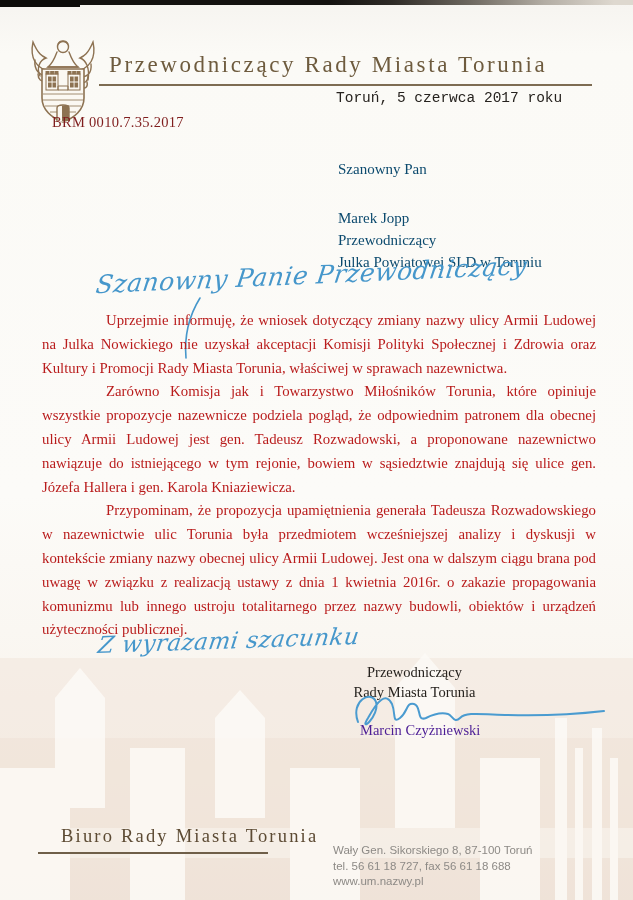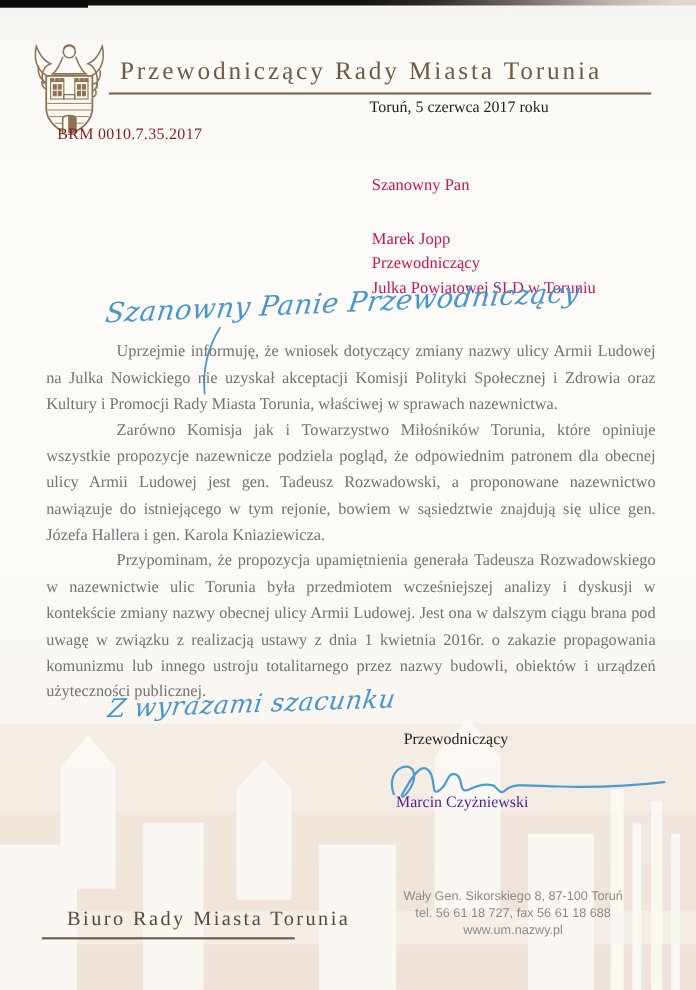--- a/index.html
+++ b/index.html
@@ -15,57 +15,57 @@
     left:0;top:0;width:633px;height:5px;
     background:linear-gradient(90deg,#141210 0%,#141210 52%,#2f2b27 62%,#6c665e 74%,#b3ada4 86%,#ded8cf 97%);
   }
   .scan-top-left{left:0;top:0;width:80px;height:7px;background:#0e0c0a;}
   
   .header-title{
     left:98px;top:52px;width:500px;
     font-size:23px;letter-spacing:2.6px;color:#6e5b3e;white-space:nowrap;margin-left:11px;
   }
   .header-rule{left:99px;top:84px;width:493px;height:2px;background:#7d6c52;}
-  .date-line{left:336px;top:90px;font-size:14.5px;color:#26221e;}
+  .date-line{left:336px;top:90px;font-size:14.5px;color:#26221e;font-family:Liberation Mono, monospace;}
   .reference{left:52px;top:114px;font-size:14.5px;color:#7f1d1d;letter-spacing:.3px;}
   
   .crest{left:26px;top:34px;width:74px;height:92px;}
   
-  .recipient{left:338px;top:158px;font-size:15px;line-height:22px;color:#be185d;}
+  .recipient{left:338px;top:158px;font-size:15px;line-height:22px;color:#0c4a6e;}
   .recipient .salutation{margin-bottom:27px;}
   
   .hand{color:#4697cb;font-style:italic;font-family:"DejaVu Serif",serif;}
   .hand-greeting{
     left:98px;top:270px;width:420px;font-size:25px;letter-spacing:.5px;
     transform:rotate(-2.5deg) skewX(-10deg);transform-origin:left top;white-space:nowrap;
   }
   .hand-closing{
     left:100px;top:632px;width:300px;font-size:23px;letter-spacing:.5px;
     transform:rotate(-2deg) skewX(-10deg);transform-origin:left top;white-space:nowrap;
   }
   .greeting-tail{left:176px;top:296px;}
   
   .letter-body{
     left:42px;top:309px;width:554px;
-    font-size:14.8px;line-height:23.8px;text-align:justify;color:#737373;
+    font-size:14.8px;line-height:23.8px;text-align:justify;color:#b91c1c;
   }
   .letter-body p{margin:0;text-indent:64px;}
   
   .sig-block{left:352px;top:662px;width:125px;text-align:center;font-size:14.5px;line-height:20px;color:#26221e;}
   .sig-scribble{left:348px;top:688px;}
   .sig-name{left:360px;top:722px;font-size:14.5px;color:#4c1d95;white-space:nowrap;}
   
   .skyline{left:0;top:628px;}
   
   .footer-office{
     left:38px;top:826px;font-size:18.5px;letter-spacing:2.2px;color:#5c4a33;white-space:nowrap;margin-left:23px;
   }
   .footer-rule{left:38px;top:852px;width:230px;height:2px;background:#6f5f49;}
   .footer-contact{
-    left:333px;top:808px;width:267px;text-align:center;
+    left:333px;top:843px;width:267px;text-align:left;
     font-family:"Liberation Sans",sans-serif;font-size:11.5px;line-height:15.5px;color:#8d8a86;
   }
 </style>
 </head>
 <body>
 
 <div class="abs scan-top"></div>
 <div class="abs scan-top-left"></div>
 
 <svg class="abs skyline" width="633" height="272" viewBox="0 0 633 272">
@@ -158,20 +158,21 @@
 <div class="abs letter-body">
   <p>Uprzejmie informuję, że wniosek dotyczący zmiany nazwy ulicy Armii Ludowej na Julka Nowickiego nie uzyskał akceptacji Komisji Polityki Społecznej i Zdrowia oraz Kultury i Promocji Rady Miasta Torunia, właściwej w sprawach nazewnictwa.</p>
   <p>Zarówno Komisja jak i Towarzystwo Miłośników Torunia, które opiniuje wszystkie propozycje nazewnicze podziela pogląd, że odpowiednim patronem dla obecnej ulicy Armii Ludowej jest gen. Tadeusz Rozwadowski, a proponowane nazewnictwo nawiązuje do istniejącego w tym rejonie, bowiem w sąsiedztwie znajdują się ulice gen. Józefa Hallera i gen. Karola Kniaziewicza.</p>
   <p>Przypominam, że propozycja upamiętnienia generała Tadeusza Rozwadowskiego w nazewnictwie ulic Torunia była przedmiotem wcześniejszej analizy i dyskusji w kontekście zmiany nazwy obecnej ulicy Armii Ludowej. Jest ona w dalszym ciągu brana pod uwagę w związku z realizacją ustawy z dnia 1 kwietnia 2016r. o zakazie propagowania komunizmu lub innego ustroju totalitarnego przez nazwy budowli, obiektów i urządzeń użyteczności publicznej.</p>
 </div>
 
 <div class="abs hand hand-closing">Z wyrazami szacunku</div>
 
 <div class="abs sig-block">
   <div>Przewodniczący</div>
+  <div>Rady Miasta Torunia</div>
 </div>
 <svg class="abs sig-scribble" width="262" height="48" viewBox="0 0 262 48">
   <path d="M10 34 C 2 12 24 2 28 14 C 32 28 10 46 20 30 C 30 12 38 4 44 16 C 48 26 44 36 52 30 C 60 24 58 14 66 16 C 74 18 68 34 78 30 C 84 27 92 24 100 26 C 104 27 106 36 112 30 C 118 24 130 26 160 27 C 195 28 230 26 256 23" stroke="#4a9bd0" stroke-width="2" fill="none" stroke-linecap="round"></path>
 </svg>
 <div class="abs sig-name">Marcin Czyżniewski</div>
 
 <div class="abs footer-office">Biuro Rady Miasta Torunia</div>
 <div class="abs footer-rule"></div>
 <div class="abs footer-contact">
   <div>Wały Gen. Sikorskiego 8, 87-100 Toruń</div>

